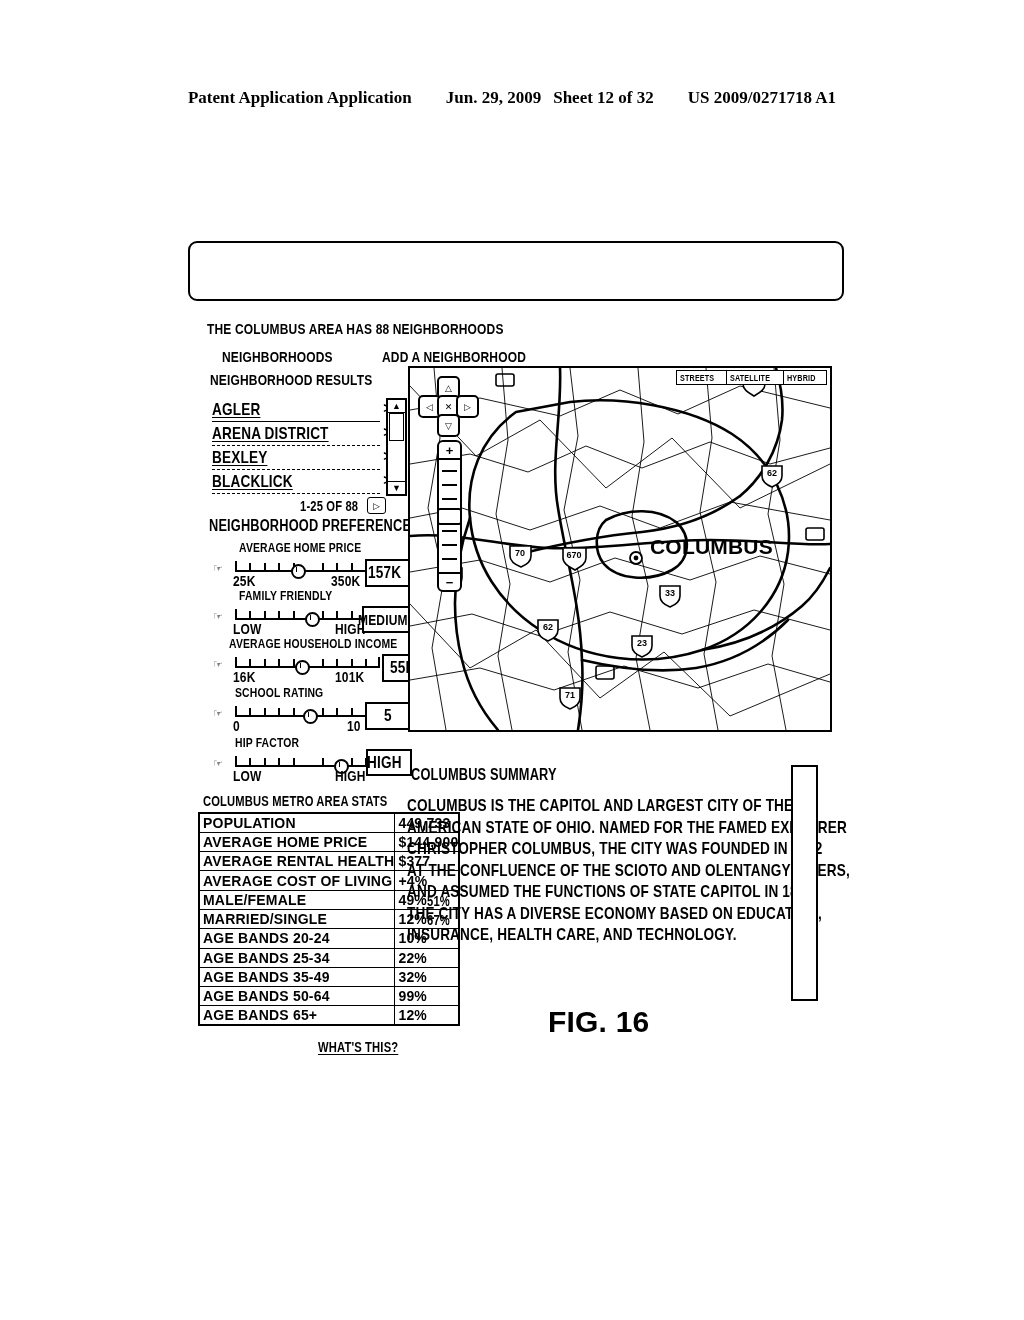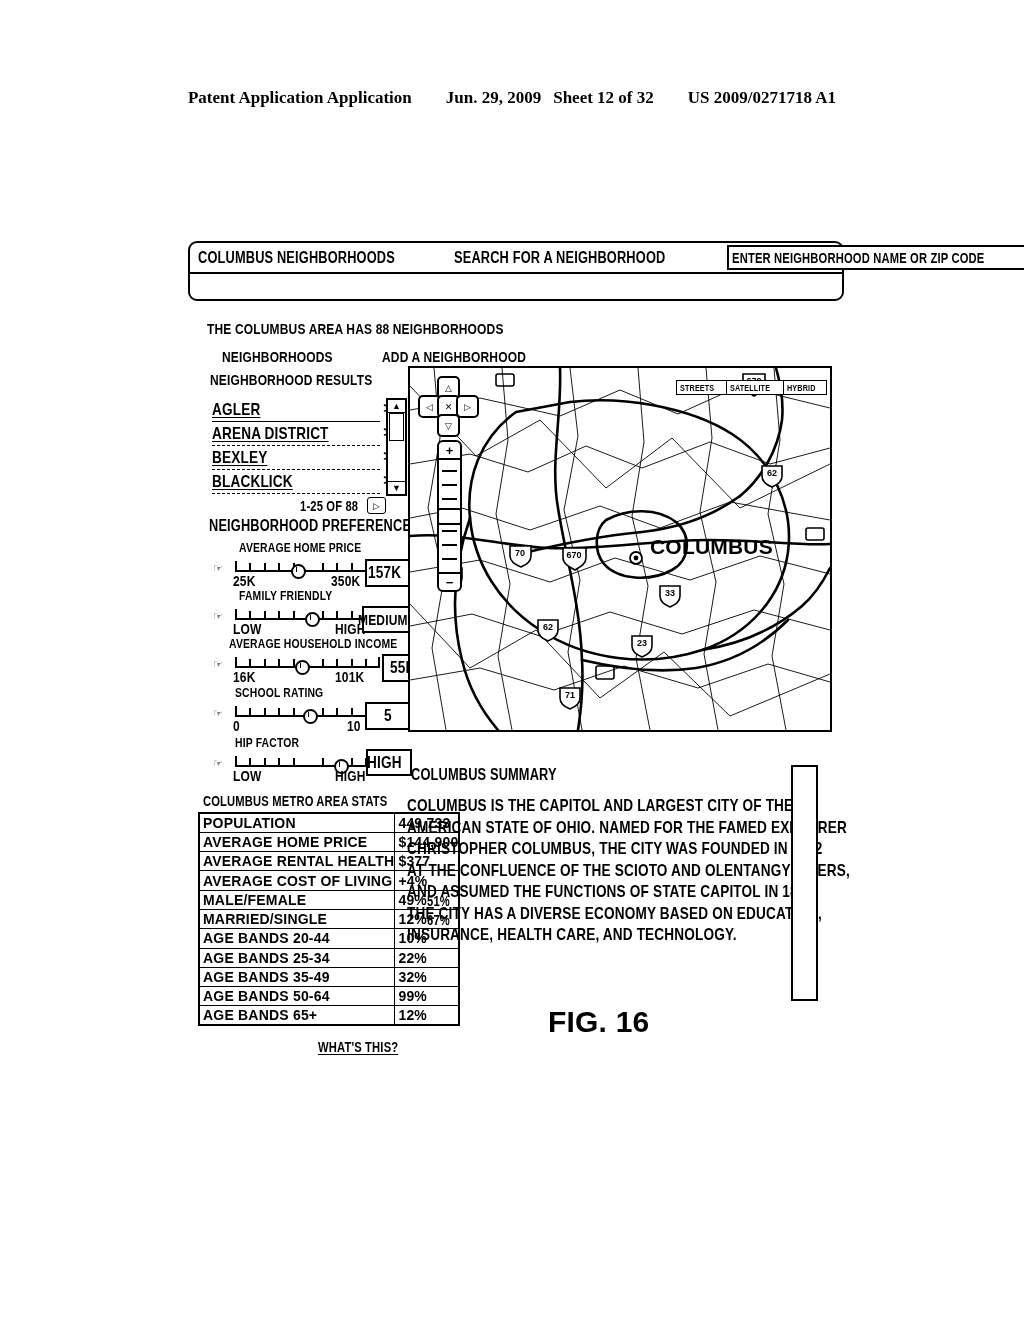--- a/index.html
+++ b/index.html
@@ -146,21 +146,21 @@
   #whats-this{position:absolute;left:318px;top:1039px;font-size:14px;}
 
   
   #map{
     position:absolute;left:408px;top:366px;width:420px;height:362px;
     border:2px solid #000;background:#fff;overflow:hidden;
   }
   #map svg{position:absolute;left:0;top:0;}
   #maptypes{
     position:absolute;right:3px;top:2px;display:flex;border:1px solid #000;
-    background:#fff;z-index:6;margin-top:10px;
+    background:#fff;z-index:6;
   }
   #maptypes div{
     padding:0 3px;border-right:1px solid #000;height:13px;
     display:flex;align-items:center;
   }
   #maptypes div:last-child{border-right:none;}
   #maptypes .cond{font-size:9px;}
 
   
   #pan{position:absolute;left:8px;top:8px;width:58px;height:58px;z-index:6;}
@@ -212,28 +212,20 @@
   <span class="hsp1"></span>
   <span>Jun. 29, 2009</span>
   <span class="hsp2"></span>
   <span>Sheet 12 of 32</span>
   <span class="hsp3"></span>
   <span>US 2009/0271718 A1</span>
 </div>
 
 <div id="app">
 
-  <div id="topbar">
-    <span id="brand" class="cond">COLUMBUS NEIGHBORHOODS</span>
-    <span id="search-label" class="cond">SEARCH FOR A NEIGHBORHOOD</span>
-    <div id="search-input">
-      <span class="cond">ENTER NEIGHBORHOOD NAME OR ZIP CODE</span>
-    </div>
-
-  </div>
 
 </div>
 
 <div id="area-line" class="cond">THE COLUMBUS AREA HAS 88 NEIGHBORHOODS</div>
 
 <div id="tabs">
   <span class="cond">NEIGHBORHOODS</span>
   <span class="cond">ADD A NEIGHBORHOOD</span>
 </div>
 
@@ -409,21 +401,21 @@
   </tr>
   <tr>
     <td class="k"><span class="cond">MALE/FEMALE</span></td>
     <td class="v"><span class="cond">49%</span><span class="cond v2">51%</span></td>
   </tr>
   <tr>
     <td class="k"><span class="cond">MARRIED/SINGLE</span></td>
     <td class="v"><span class="cond">12%</span><span class="cond v2">67%</span></td>
   </tr>
   <tr>
-    <td class="k"><span class="cond">AGE BANDS 20-44</span></td>
+    <td class="k"><span class="cond">AGE BANDS 20-24</span></td>
     <td class="v"><span class="cond">10%</span></td>
   </tr>
   <tr>
     <td class="k"><span class="cond">AGE BANDS 25-34</span></td>
     <td class="v"><span class="cond">22%</span></td>
   </tr>
   <tr>
     <td class="k"><span class="cond">AGE BANDS 35-49</span></td>
     <td class="v"><span class="cond">32%</span></td>
   </tr>

